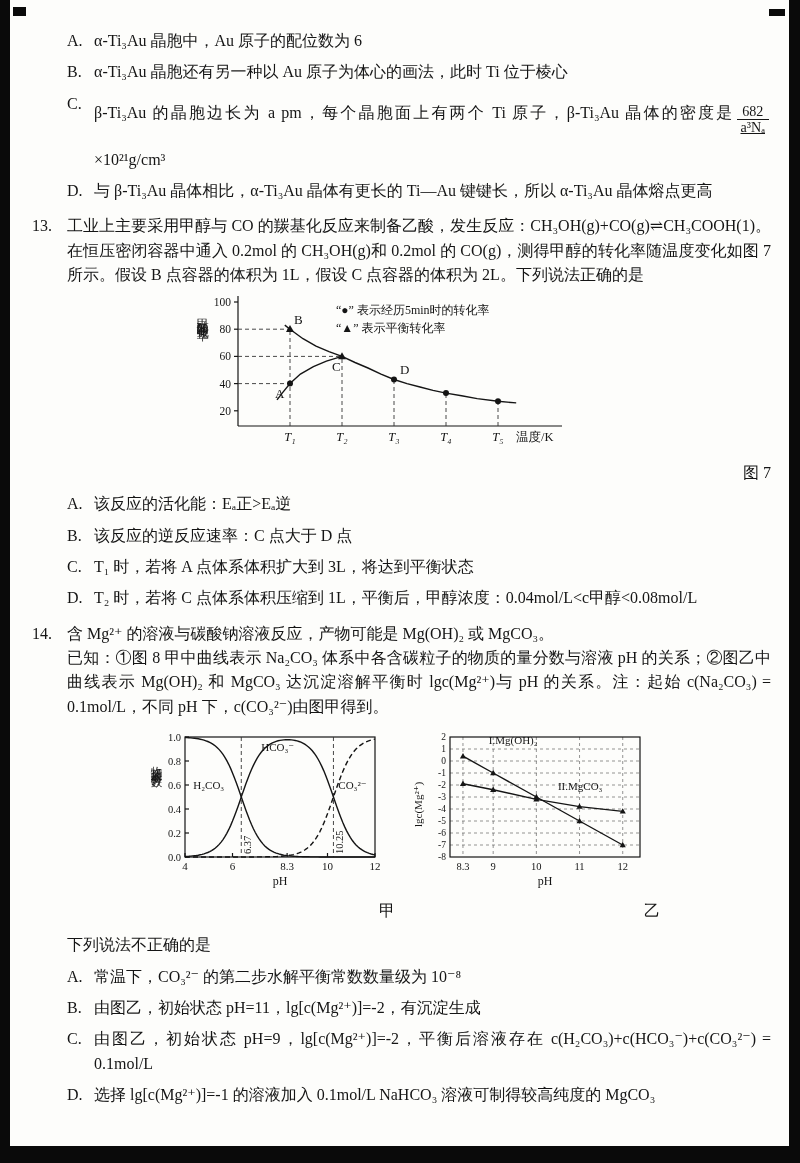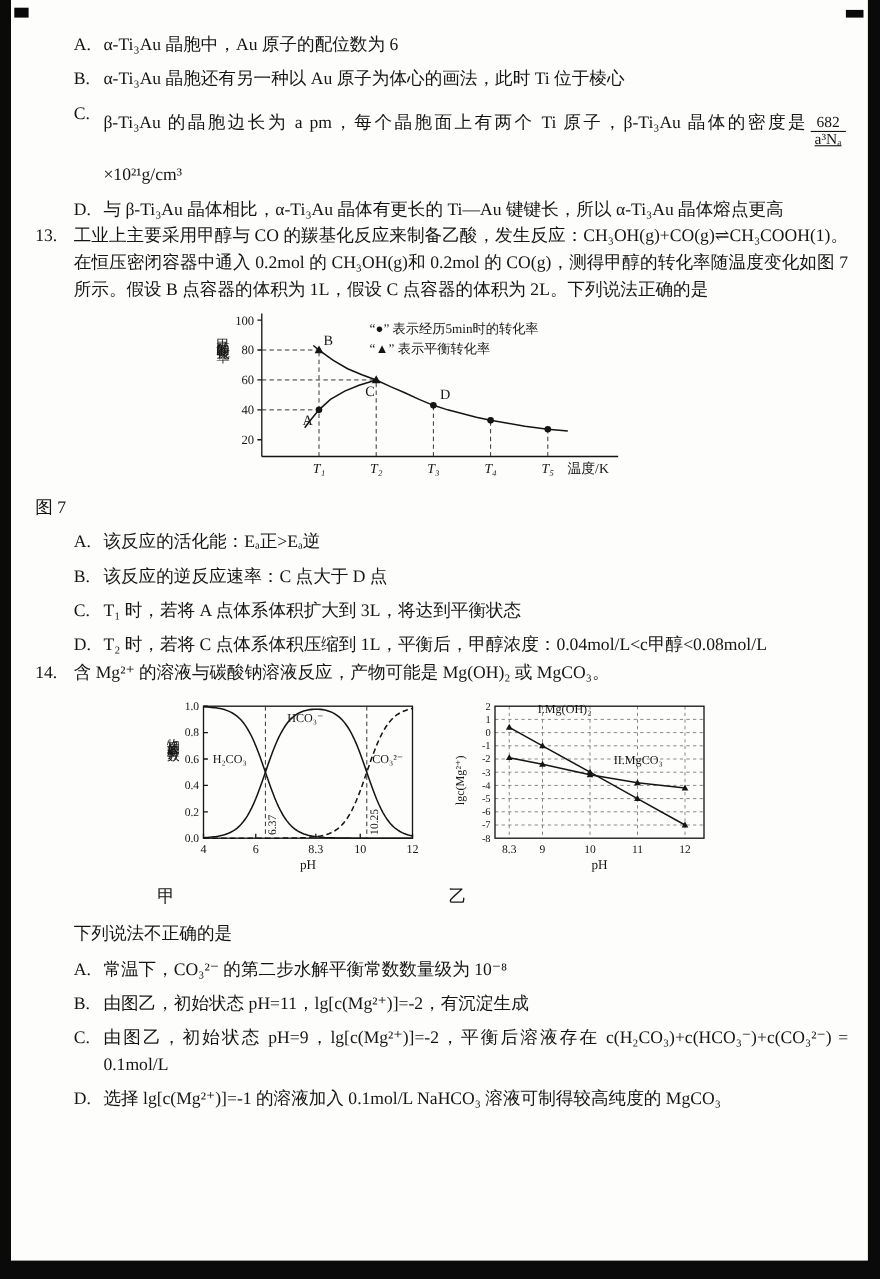--- a/index.html
+++ b/index.html
@@ -6,33 +6,33 @@
   .sheet{position:relative;width:800px;height:1163px;background:#0a0a0a;overflow:hidden;}
   .page{position:absolute;left:10px;right:11px;top:0;bottom:17px;background:#fdfdfb;overflow:hidden;}
   .corner{position:absolute;background:#0a0a0a;}
   .tl{left:13px;top:7px;width:13px;height:9px;}
   .tr{right:15px;top:9px;width:16px;height:7px;}
   .content{padding:22px 18px 0 22px;font-family:"Liberation Serif","DejaVu Serif",serif;
            font-size:16px;line-height:1.52;color:#151515;text-align:justify;}
   .opt{display:flex;margin:7px 0 0 35px;}
   .opt .lab{flex:none;width:27px;}
   .opt .otext{flex:1;}
-  .qrow{display:flex;}
+  .qrow{display:flex;margin-top:11px;}
   .qnum{flex:none;width:35px;}
   .qstem{flex:1;}
   .stemline{display:block;}
   .qline{margin:10px 0 0 35px;}
   .frac{display:inline-block;vertical-align:-1.05em;text-align:center;line-height:1.1;font-size:0.88em;margin:12px 2px;}
   .frac .num{display:block;padding:0 4px;}
   .frac .den{display:block;border-top:1.2px solid #151515;padding:0 4px;text-decoration:underline;}
   .figwrap{display:flex;justify-content:center;margin-top:6px;}
   .fig7box{position:relative;width:432px;}
   .fig8row{display:flex;justify-content:center;gap:13px;margin-top:8px;}
   .fig8box{position:relative;width:252px;}
-  .figcap{text-align:left;font-size:16px;}
+  .figcap{text-align:right;font-size:16px;}
   .big8{margin-top:-21px;}
   .vlabel{position:absolute;writing-mode:vertical-rl;text-orientation:upright;
           font-size:12px;letter-spacing:2px;color:#151515;}
   .vl7{left:8px;top:16px;}
   .vl8{left:4px;top:30px;font-size:11.5px;}
   .chartmount svg{display:block;}
   .ax{stroke:#151515;stroke-width:1.2;fill:none;}
   .dash{stroke:#333;stroke-width:0.9;stroke-dasharray:4 3;fill:none;}
   .grid{stroke:#666;stroke-width:0.7;stroke-dasharray:3 3;fill:none;}
   .curve{stroke:#151515;stroke-width:1.4;fill:none;}
@@ -133,20 +133,21 @@
       </div>
       <div class="opt">
         <span class="lab">D.</span>
         <span class="otext">T₂ 时，若将 C 点体系体积压缩到 1L，平衡后，甲醇浓度：0.04mol/L&lt;c甲醇&lt;0.08mol/L</span>
       </div>
 
       <div class="qrow">
         <span class="qnum">14.</span>
         <span class="qstem">
           <span class="stemline">含 Mg²⁺ 的溶液与碳酸钠溶液反应，产物可能是 Mg(OH)₂ 或 MgCO₃。</span>
+          <span class="stemline">已知：①图 8 甲中曲线表示 Na₂CO₃ 体系中各含碳粒子的物质的量分数与溶液 pH 的关系；②图乙中曲线表示 Mg(OH)₂ 和 MgCO₃ 达沉淀溶解平衡时 lgc(Mg²⁺)与 pH 的关系。注：起始 c(Na₂CO₃) = 0.1mol/L，不同 pH 下，c(CO₃²⁻)由图甲得到。</span>
         </span>
       </div>
 
       <div class="fig8row">
         <div class="fig8box">
           <div class="vlabel vl8">物质的量分数</div>
           <div class="chartmount">
               <svg width="252" height="172" viewBox="0 0 252 172">
                 <rect x="42" y="10" width="190" height="120" class="ax"></rect>
                 <text x="38" y="13.5" text-anchor="end" font-size="10.5">1.0</text>

